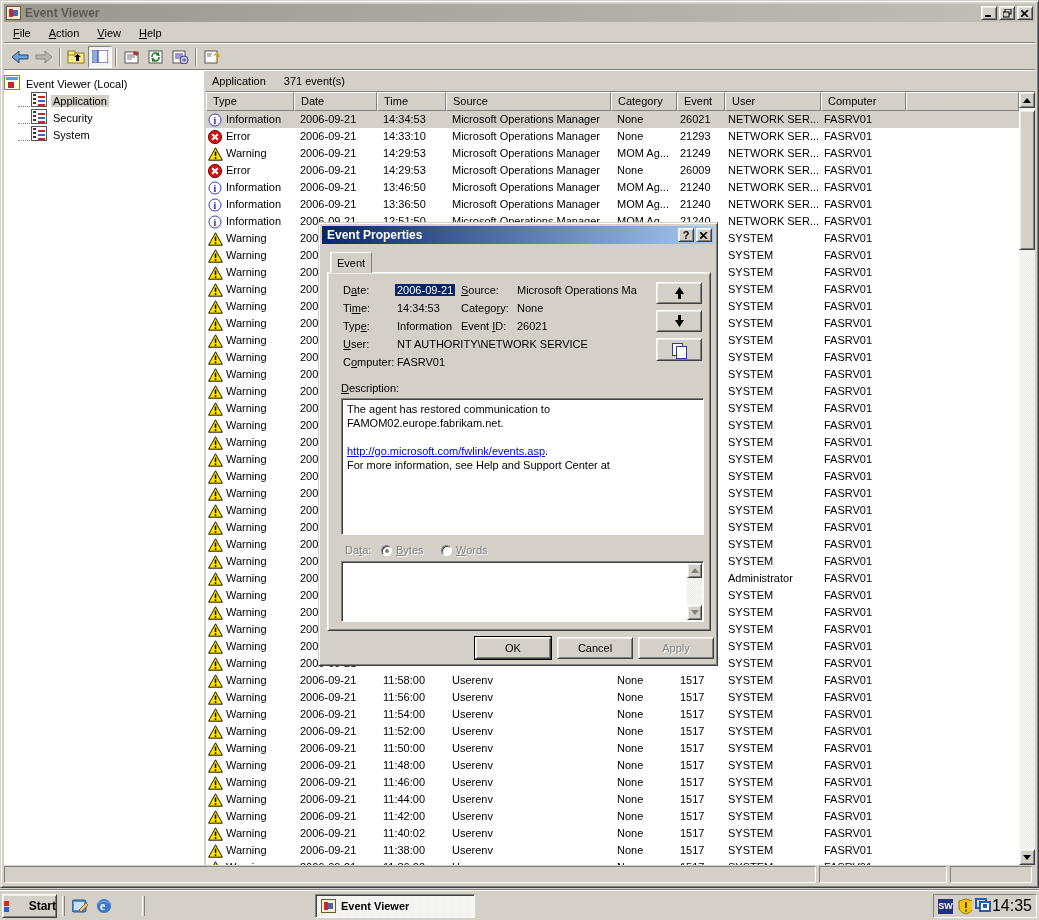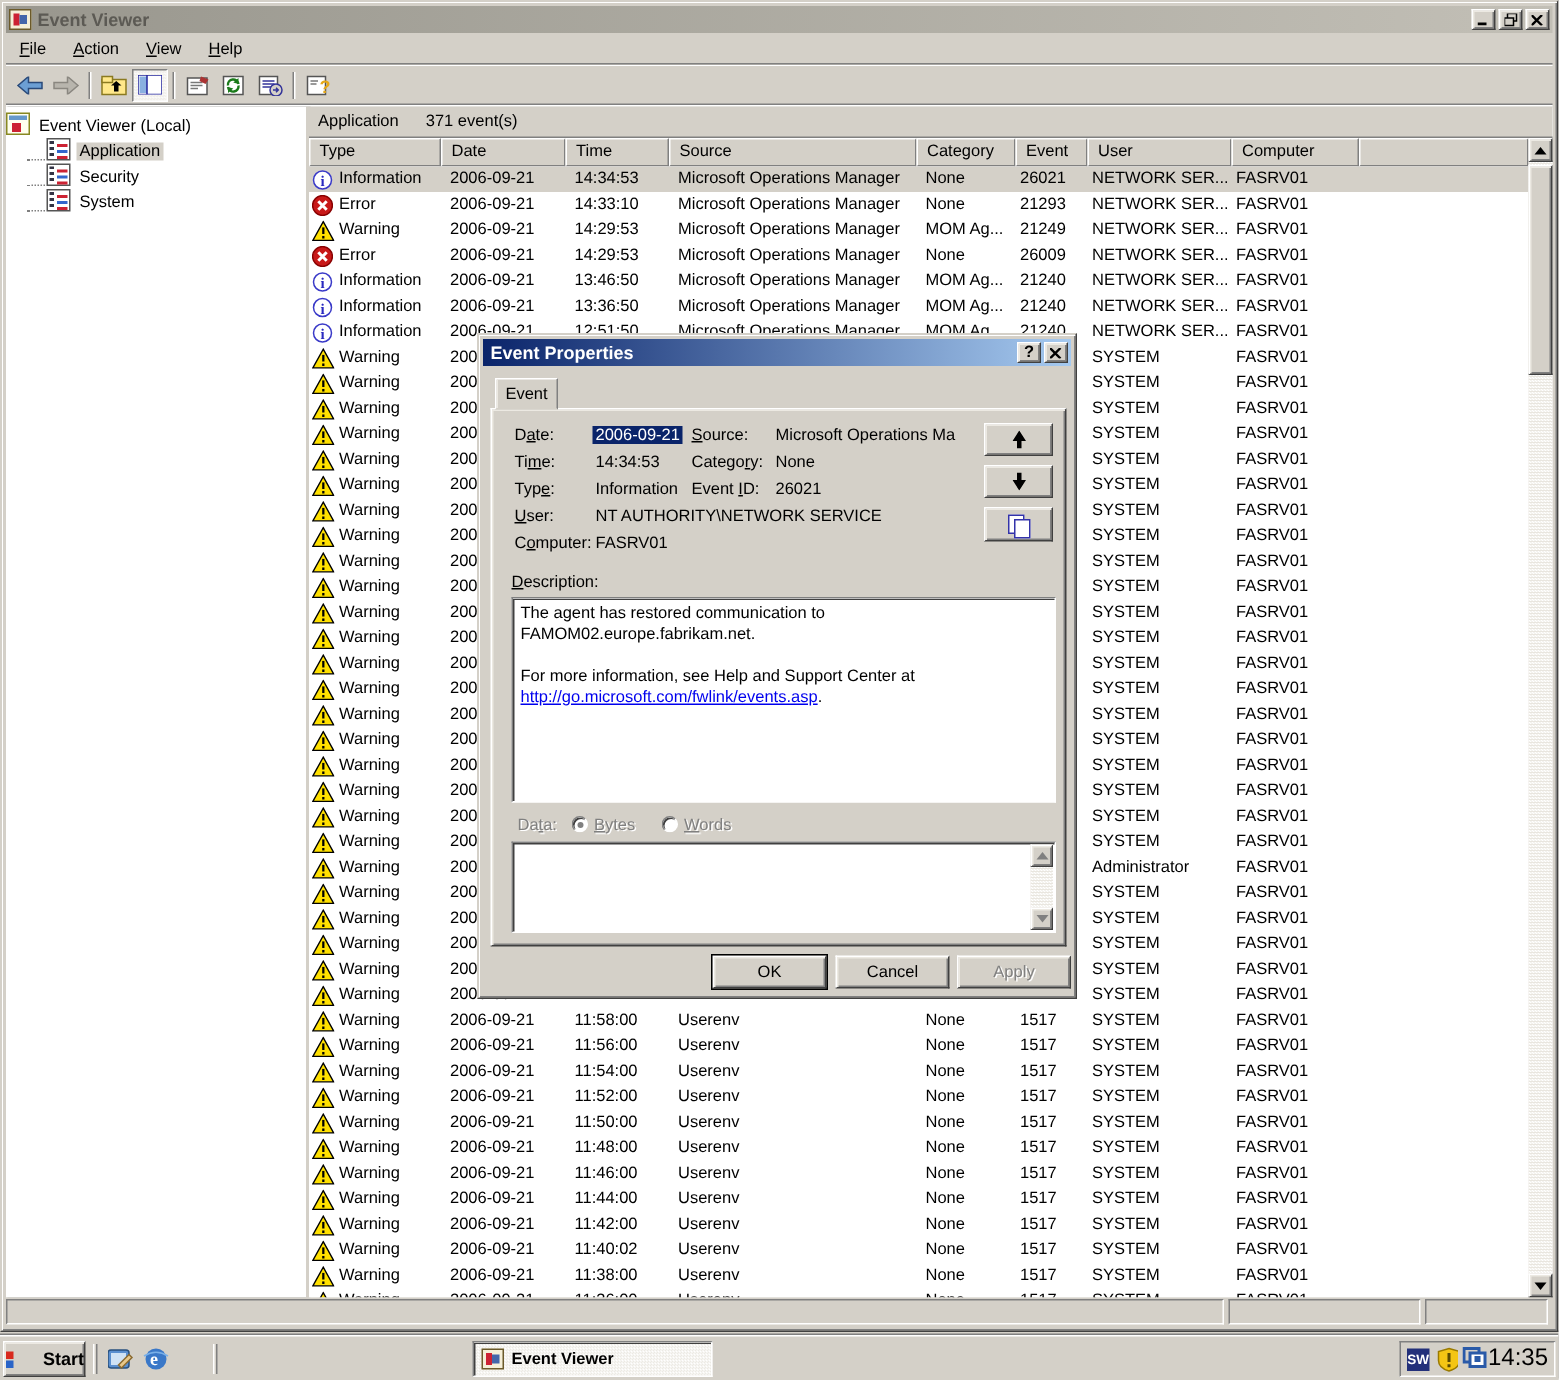--- a/index.html
+++ b/index.html
@@ -1165,22 +1165,22 @@
         </svg>
       </span>
     <span class="dlg-nav-btn raised" style="left:337px;top:115px;height:23px">
         <span class="copy-glyph"></span>
       </span>
 
     <span class="fld-label" style="left:22px;top:159px"><u>D</u>escription:</span>
     <div class="desc-box">
       <div>The agent has restored communication to FAMOM02.europe.fabrikam.net.</div>
       <div>&nbsp;</div>
+      <div><a href="#">http://go.microsoft.com/fwlink/events.asp</a><span>.</span></div>
       <div>For more information, see Help and Support Center at</div>
-      <div><a href="#">http://go.microsoft.com/fwlink/events.asp</a><span>.</span></div>
     </div>
 
     <span class="fld-label disabled-txt" style="left:26px;top:321px">Da<u>t</u>a:</span>
     <span class="fld-label disabled-txt" style="left:62px;top:321px"><span class="radio on"></span><span><u>B</u>ytes</span></span>
     <span class="fld-label disabled-txt" style="left:122px;top:321px"><span class="radio"></span><span><u>W</u>ords</span></span>
 
     <div class="data-box">
       <div class="data-scroll">
         <span class="sb-btn raised" style="top:0">
             <span class="tri-up dis"></span>

